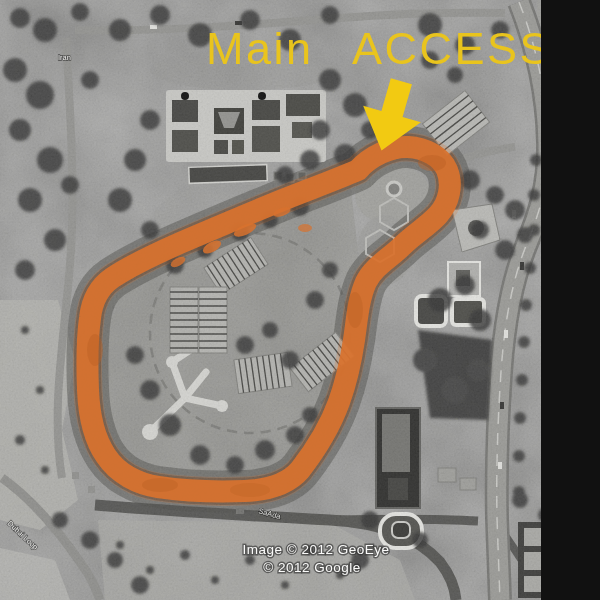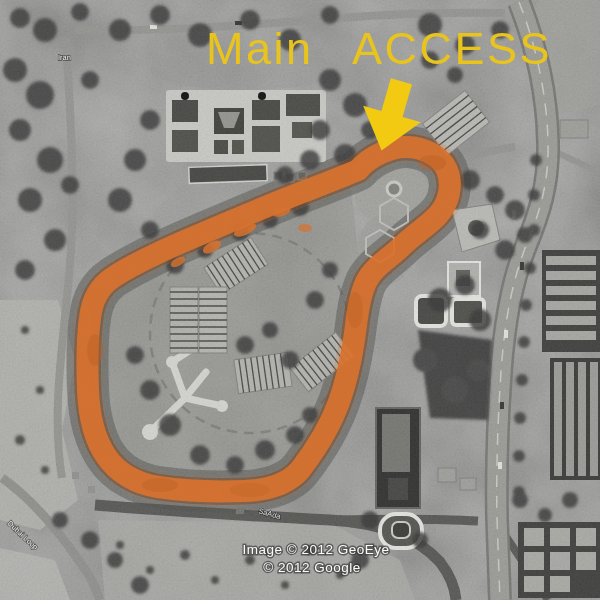--- a/index.html
+++ b/index.html
@@ -1,16 +1,16 @@
 <!DOCTYPE html>
 <html><head>
 <meta charset="utf-8">
 <style>
   html,body{margin:0;padding:0;background:#111;}
-  .stage{position:relative;width:600px;height:600px;overflow:hidden;background:#22c55e;
+  .stage{position:relative;width:541px;height:600px;overflow:hidden;background:#22c55e;
          font-family:"Liberation Sans", sans-serif;}
   svg{position:absolute;inset:0;display:block;}
   .title{font-family:"Liberation Sans", sans-serif;font-size:45px;letter-spacing:2.5px;
          word-spacing:26px;font-weight:400;}
   .slabel{font-family:"Liberation Sans", sans-serif;font-size:7.5px;fill:#f2f2f0;
           paint-order:stroke;stroke:#000;stroke-width:1.5px;stroke-opacity:.5;}
   .attr{font-family:"Liberation Sans", sans-serif;font-size:13.5px;fill:#fbfbfa;
         paint-order:stroke;stroke:#2a2a2a;stroke-width:2.8px;stroke-opacity:.6;
         letter-spacing:.5px;text-anchor:middle;}
   .bld{stroke:#7a7a76;stroke-width:1;}

